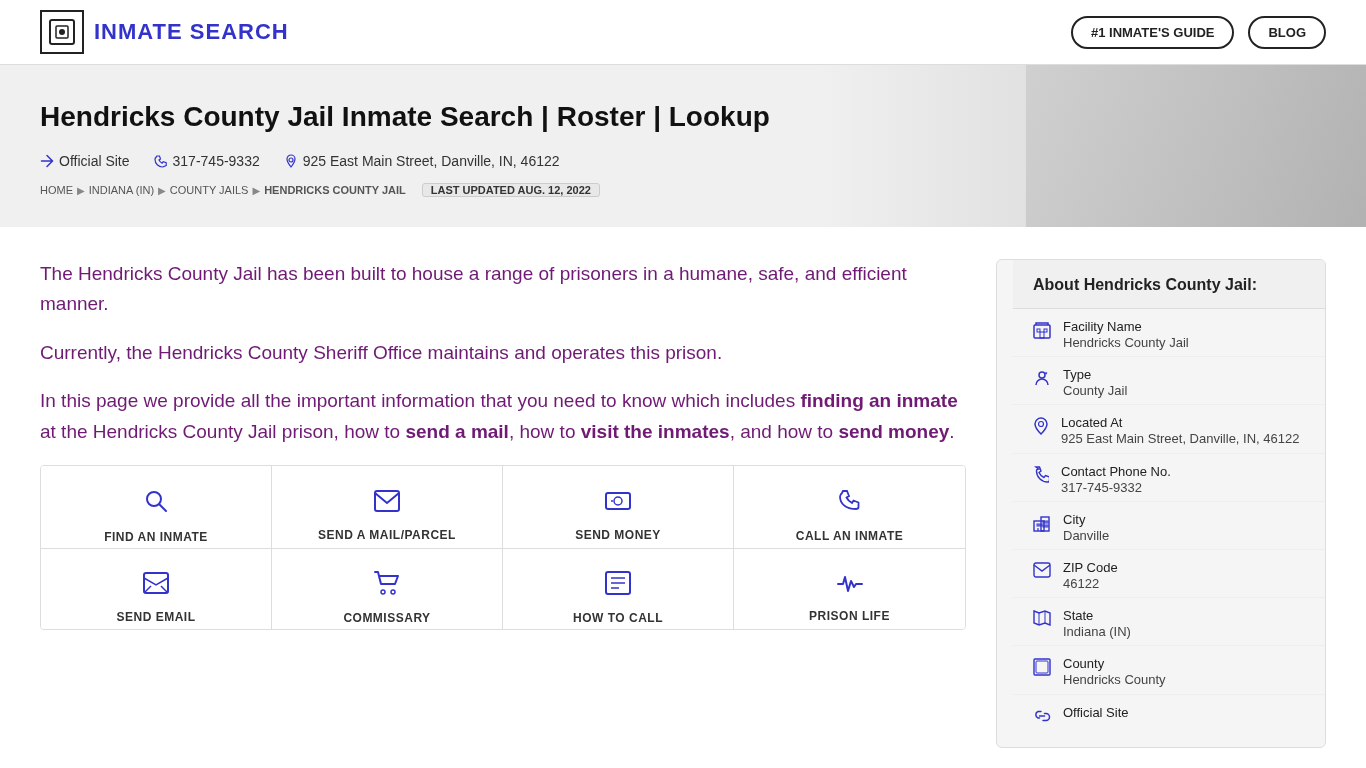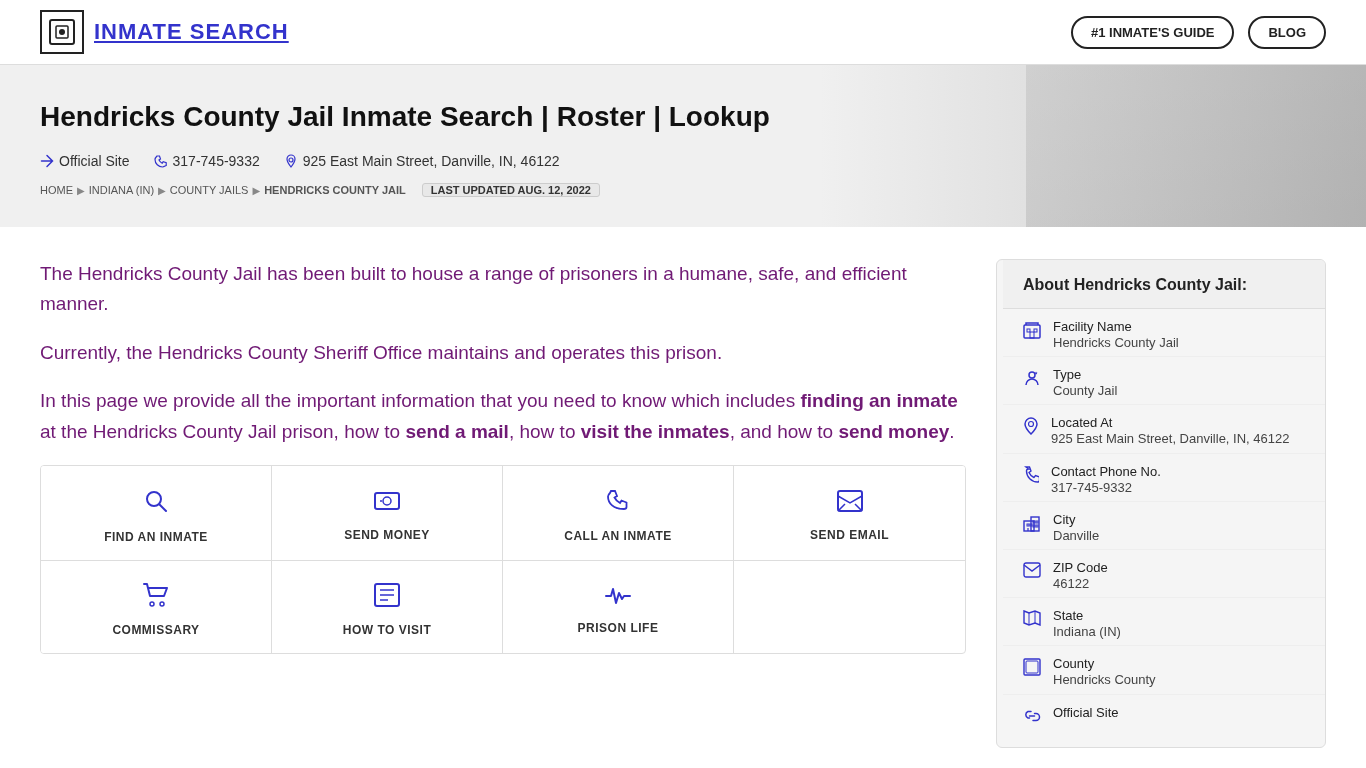--- a/index.html
+++ b/index.html
@@ -27,21 +27,20 @@
       display: flex;
       align-items: center;
       justify-content: center;
       font-size: 20px;
     }
     .logo-text {
       font-size: 22px;
       font-weight: 700;
       color: #3333cc;
       letter-spacing: 1px;
-      text-decoration: underline;
     }
     .header-nav {
       display: flex;
       gap: 14px;
       align-items: center;
       justify-content: center;
     }
     .header-btn {
       border: 2px solid #222;
       border-radius: 20px;
@@ -150,21 +149,21 @@
       border: 1px solid #ddd;
       border-radius: 4px;
       overflow: hidden;
       margin-top: 10px;
     }
     .action-cell {
       display: flex;
       flex-direction: column;
       align-items: center;
       justify-content: center;
-      padding: 22px 10px 16px 10px;
+      padding: 22px 10px 4px 10px;
       border-right: 1px solid #ddd;
       border-bottom: 1px solid #ddd;
       cursor: pointer;
       background: #fff;
       gap: 10px;
     }
     .action-cell:nth-child(4n) { border-right: none; }
     .action-cell:nth-child(n+5) { border-bottom: none; }
     .action-icon {
       color: #3333cc;
@@ -176,21 +175,21 @@
       color: #333;
       text-align: center;
       letter-spacing: 0.5px;
     }
 
     
     .sidebar-card {
       background: #f5f5f5;
       border: 1px solid #ddd;
       border-radius: 6px;
-      padding: 0 0 14px 6px;
+      padding: 0 0 14px 16px;
       overflow: hidden;
     }
     .sidebar-card-title {
       font-size: 16px;
       font-weight: 700;
       color: #222;
       padding: 16px 20px 14px 20px;
       border-bottom: 1px solid #ddd;
       background: #f0f0f0;
     }
@@ -298,20 +297,29 @@
       <div class="action-cell">
         <span class="action-icon">
           <svg width="26" height="26" viewBox="0 0 26 26" fill="none">
             <circle cx="11" cy="11" r="7" stroke="#3333cc" stroke-width="2" fill="none"></circle>
             <line x1="16.5" y1="16.5" x2="23" y2="23" stroke="#3333cc" stroke-width="2" stroke-linecap="round"></line>
           </svg>
         </span>
         <span class="action-label">FIND AN INMATE</span>
       </div>
 
+      <div class="action-cell">
+        <span class="action-icon">
+          <svg width="26" height="22" viewBox="0 0 26 22" fill="none">
+            <rect x="1" y="1" width="24" height="20" rx="2" stroke="#3333cc" stroke-width="2" fill="none"></rect>
+            <polyline points="1,3 13,13 25,3" stroke="#3333cc" stroke-width="2" fill="none"></polyline>
+          </svg>
+        </span>
+        <span class="action-label">SEND A MAIL/PARCEL</span>
+      </div>
 
       <div class="action-cell">
         <span class="action-icon">
           <svg width="26" height="22" viewBox="0 0 26 22" fill="none">
             <rect x="1" y="3" width="24" height="16" rx="2" stroke="#3333cc" stroke-width="2" fill="none"></rect>
             <circle cx="13" cy="11" r="4" stroke="#3333cc" stroke-width="1.5" fill="none"></circle>
             <line x1="7" y1="11" x2="7" y2="11" stroke="#3333cc" stroke-width="2" stroke-linecap="round"></line>
           </svg>
         </span>
         <span class="action-label">SEND MONEY</span>
@@ -351,21 +359,21 @@
 
       <div class="action-cell">
         <span class="action-icon">
           <svg width="26" height="24" viewBox="0 0 26 24" fill="none">
             <rect x="1" y="1" width="24" height="22" rx="2" stroke="#3333cc" stroke-width="2" fill="none"></rect>
             <line x1="6" y1="7" x2="20" y2="7" stroke="#3333cc" stroke-width="1.5"></line>
             <line x1="6" y1="12" x2="20" y2="12" stroke="#3333cc" stroke-width="1.5"></line>
             <line x1="6" y1="17" x2="14" y2="17" stroke="#3333cc" stroke-width="1.5"></line>
           </svg>
         </span>
-        <span class="action-label">HOW TO VISIT</span>
+        <span class="action-label">HOW TO CALL</span>
       </div>
 
       <div class="action-cell">
         <span class="action-icon">
           <svg width="26" height="18" viewBox="0 0 26 18" fill="none">
             <polyline points="1,9 6,9 8,2 11,16 14,6 17,12 19,9 25,9" stroke="#3333cc" stroke-width="2" fill="none" stroke-linecap="round" stroke-linejoin="round"></polyline>
           </svg>
         </span>
         <span class="action-label">PRISON LIFE</span>
       </div>

